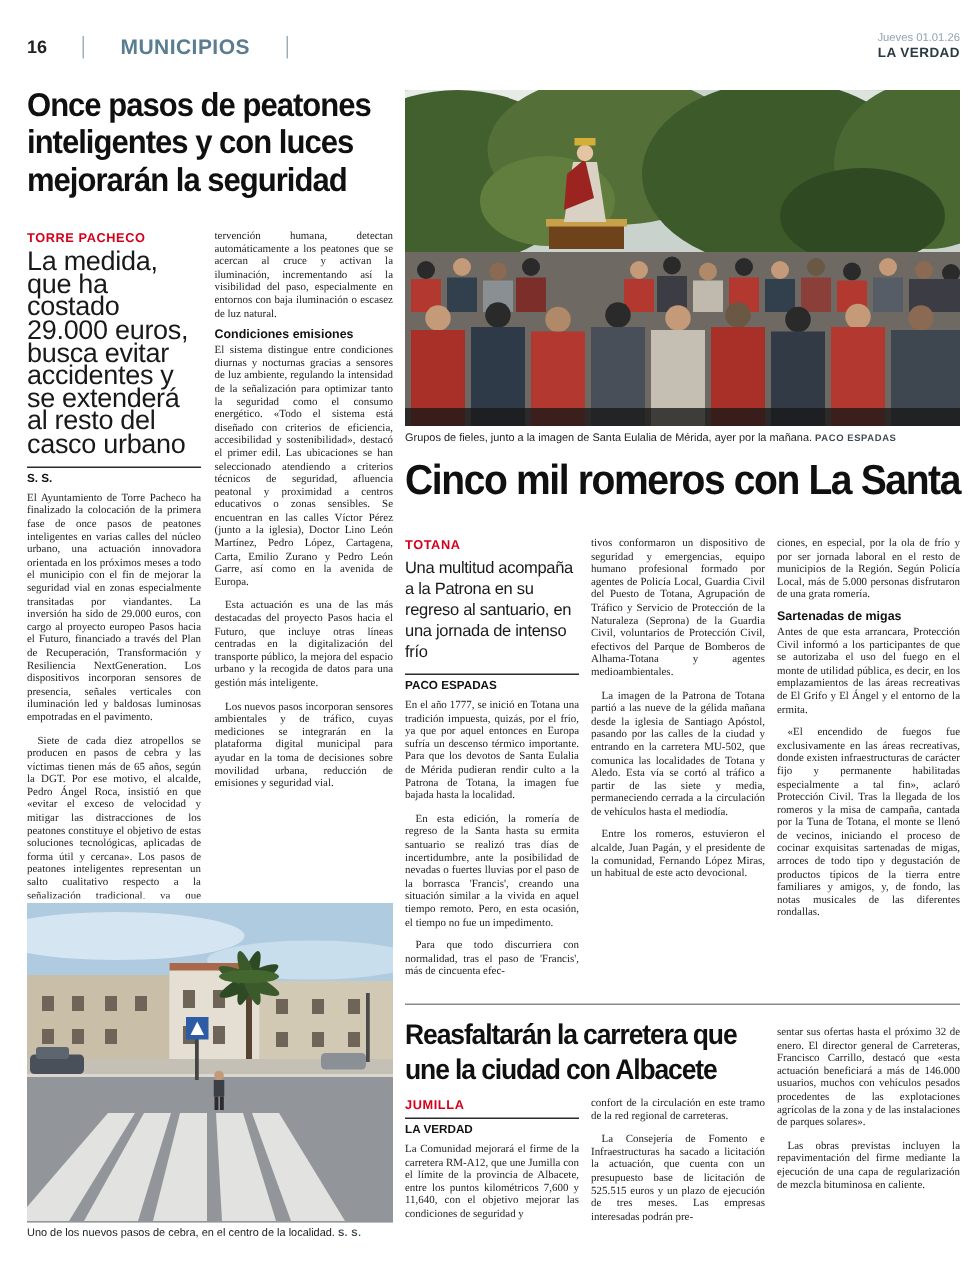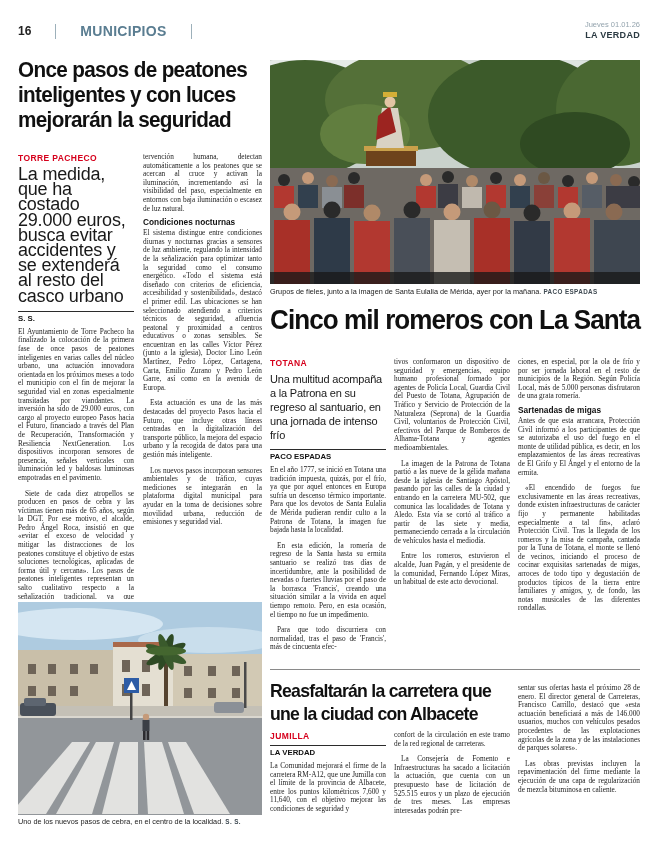--- a/index.html
+++ b/index.html
@@ -81,21 +81,21 @@
     <div class="standfirst">La medida, que ha costado 29.000 euros, busca evitar accidentes y se extenderá al resto del casco urbano</div>
     <div class="byline">S. S.</div>
     <div class="body">
       <p>El Ayuntamiento de Torre Pacheco ha finalizado la colocación de la primera fase de once pasos de peatones inteligentes en varias calles del núcleo urbano, una actuación innovadora orientada en los próximos meses a todo el municipio con el fin de mejorar la seguridad vial en zonas especialmente transitadas por viandantes. La inversión ha sido de 29.000 euros, con cargo al proyecto europeo Pasos hacia el Futuro, financiado a través del Plan de Recuperación, Transformación y Resiliencia NextGeneration. Los dispositivos incorporan sensores de presencia, señales verticales con iluminación led y baldosas luminosas empotradas en el pavimento.</p>
       <p>Siete de cada diez atropellos se producen en pasos de cebra y las víctimas tienen más de 65 años, según la DGT. Por ese motivo, el alcalde, Pedro Ángel Roca, insistió en que «evitar el exceso de velocidad y mitigar las distracciones de los peatones constituye el objetivo de estas soluciones tecnológicas, aplicadas de forma útil y cercana». Los pasos de peatones inteligentes representan un salto cualitativo respecto a la señalización tradicional, ya que funcionan sin necesidad de pulsadores ni in-</p>
     </div>
   </div>
 
   <div class="col colL2 body">
     <p>tervención humana, detectan automáticamente a los peatones que se acercan al cruce y activan la iluminación, incrementando así la visibilidad del paso, especialmente en entornos con baja iluminación o escasez de luz natural.</p>
-    <h4 class="crosshead">Condiciones nocturnas</h4>
+    <h4 class="crosshead">Condiciones emisiones</h4>
     <p>El sistema distingue entre condiciones diurnas y nocturnas gracias a sensores de luz ambiente, regulando la intensidad de la señalización para optimizar tanto la seguridad como el consumo energético. «Todo el sistema está diseñado con criterios de eficiencia, accesibilidad y sostenibilidad», destacó el primer edil. Las ubicaciones se han seleccionado atendiendo a criterios técnicos de seguridad, afluencia peatonal y proximidad a centros educativos o zonas sensibles. Se encuentran en las calles Víctor Pérez (junto a la iglesia), Doctor Lino León Martínez, Pedro López, Cartagena, Carta, Emilio Zurano y Pedro León Garre, así como en la avenida de Europa.</p>
     <p>Esta actuación es una de las más destacadas del proyecto Pasos hacia el Futuro, que incluye otras líneas centradas en la digitalización del transporte público, la mejora del espacio urbano y la recogida de datos para una gestión más inteligente.</p>
     <p>Los nuevos pasos incorporan sensores ambientales y de tráfico, cuyas mediciones se integrarán en la plataforma digital municipal para ayudar en la toma de decisiones sobre movilidad urbana, reducción de emisiones y seguridad vial.</p>
   </div>
 
   <div class="photo photoL">
     <svg width="244" height="213" viewBox="0 0 244 213" preserveAspectRatio="none">
       <rect width="244" height="213" fill="#aecbe0"></rect>
       <ellipse cx="60" cy="22" rx="85" ry="16" fill="#dcebf4" opacity=".85"></ellipse>
       <ellipse cx="190" cy="38" rx="70" ry="13" fill="#cfe2ef" opacity=".8"></ellipse>
@@ -278,17 +278,17 @@
       <p>La Comunidad mejorará el firme de la carretera RM-A12, que une Jumilla con el límite de la provincia de Albacete, entre los puntos kilométricos 7,600 y 11,640, con el objetivo mejorar las condiciones de seguridad y</p>
     </div>
   </div>
 
   <div class="col colB2 body">
     <p>confort de la circulación en este tramo de la red regional de carreteras.</p>
     <p>La Consejería de Fomento e Infraestructuras ha sacado a licitación la actuación, que cuenta con un presupuesto base de licitación de 525.515 euros y un plazo de ejecución de tres meses. Las empresas interesadas podrán pre-</p>
   </div>
 
   <div class="col colB3 body">
-    <p>sentar sus ofertas hasta el próximo 28 de enero. El director general de Carreteras, Francisco Carrillo, destacó que «esta actuación beneficiará a más de 146.000 usuarios, muchos con vehículos pesados procedentes de las explotaciones agrícolas de la zona y de las instalaciones de parques solares».</p>
+    <p>sentar sus ofertas hasta el próximo 32 de enero. El director general de Carreteras, Francisco Carrillo, destacó que «esta actuación beneficiará a más de 146.000 usuarios, muchos con vehículos pesados procedentes de las explotaciones agrícolas de la zona y de las instalaciones de parques solares».</p>
     <p>Las obras previstas incluyen la repavimentación del firme mediante la ejecución de una capa de regularización de mezcla bituminosa en caliente.</p>
   </div>
 
 </div>
 
 </body></html>

